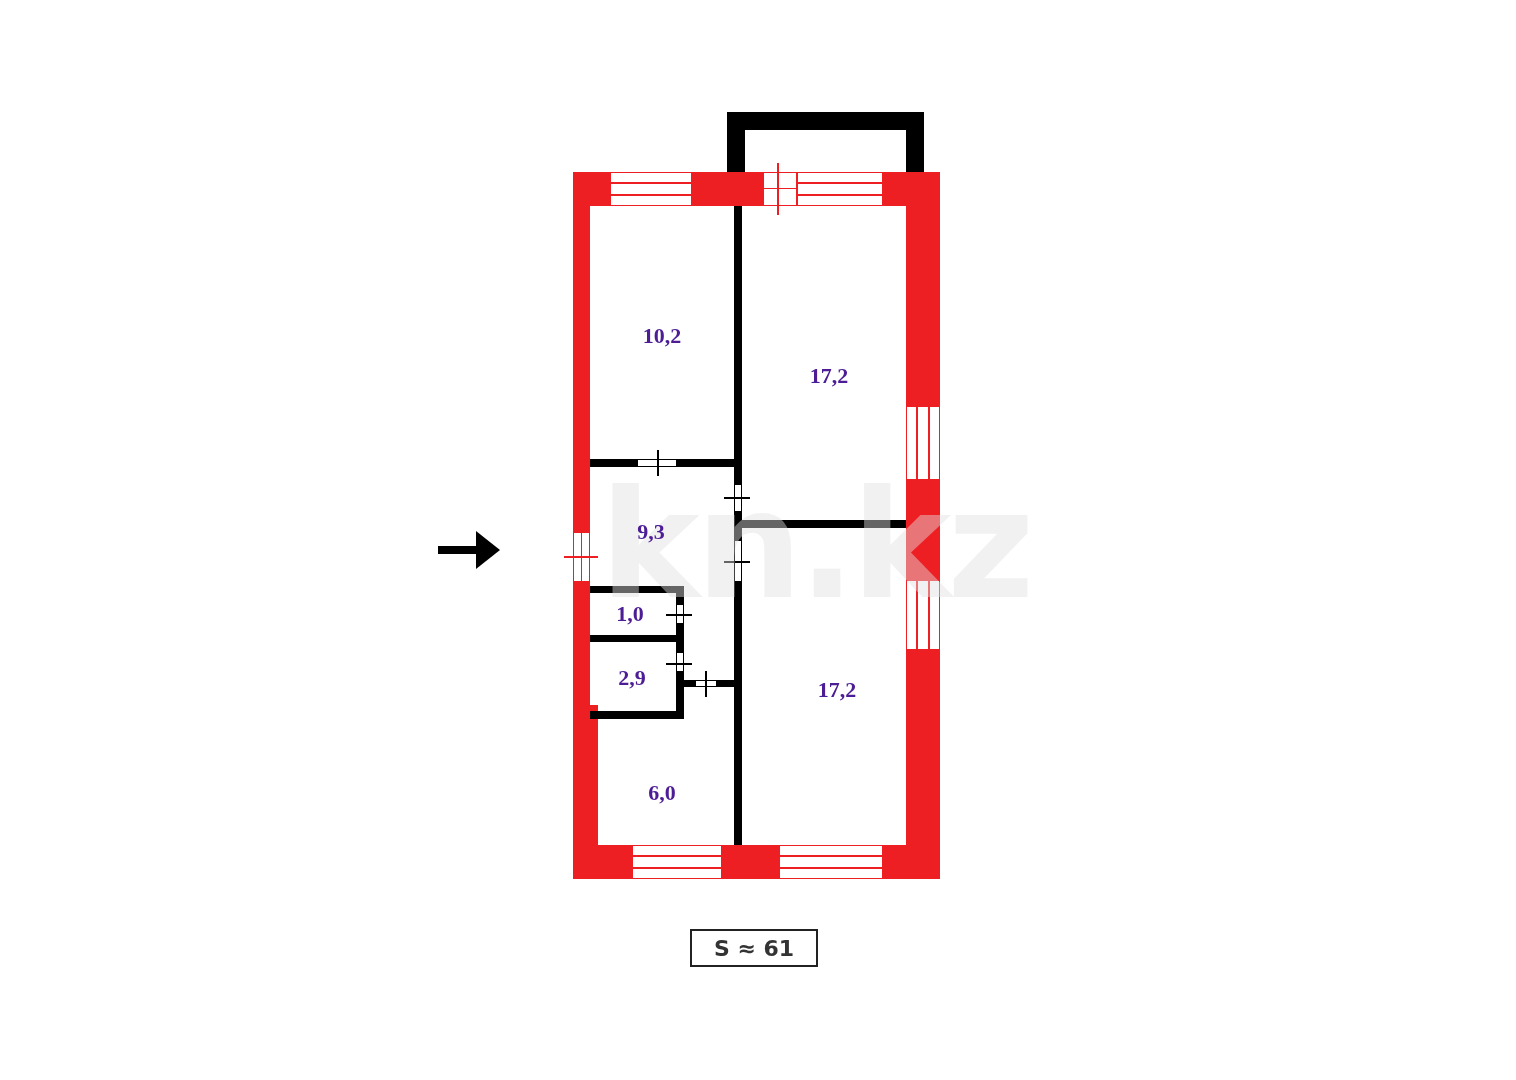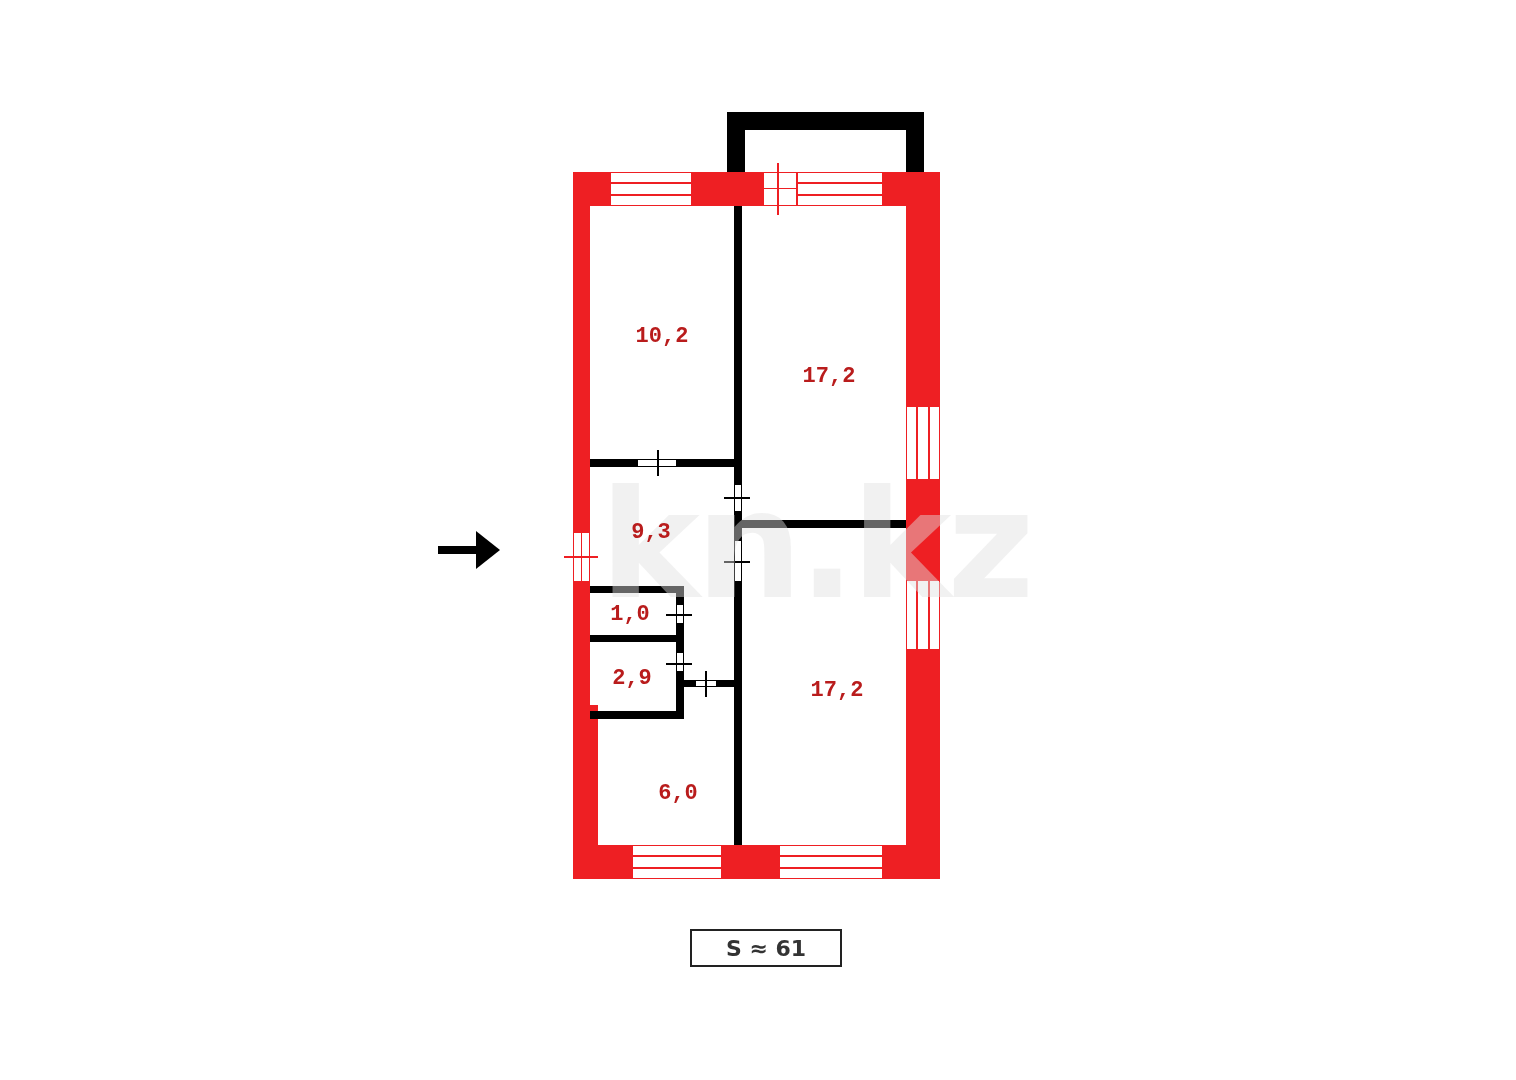--- a/index.html
+++ b/index.html
@@ -11,25 +11,25 @@
   .win { background: #ffffff; box-sizing: border-box; border: 1px solid #ee1f23; }
   .win-h { display: flex; flex-direction: column; justify-content: space-evenly; }
   .win-h > i { display:block; height: 2px; background:#ee1f23; margin: 0; }
   .win-v { display: flex; flex-direction: row; justify-content: space-evenly; }
   .win-v > i { display:block; width: 2px; background:#ee1f23; }
   .door { background: #ffffff; box-sizing: border-box; border: 1px solid #000; }
   .tick-h { position:absolute; height:2px; background:#000; }
   .tick-v { position:absolute; width:2px; background:#000; }
   .tick-r-h { position:absolute; height:2px; background:#ee1f23; }
   .tick-r-v { position:absolute; width:2px; background:#ee1f23; }
-  .label { position: absolute; font-family: Liberation Mono, monospace; font-weight: bold;
-           font-size: 22px; color: #b91c1c; transform: translate(-50%, -50%); white-space: nowrap; }
+  .label { position: absolute; font-family: Liberation Serif, serif; font-weight: bold;
+           font-size: 22px; color: #4c1d95; transform: translate(-50%, -50%); white-space: nowrap; }
   .watermark { position:absolute; left: 600px; top: 458px; font-size: 150px; font-weight: bold;
                color: rgba(225,225,225,0.45); font-family: "DejaVu Sans", sans-serif; letter-spacing: -4px; }
-  .area-box { position:absolute; left: 690px; top: 929px; width: 152px; height: 38px; box-sizing: border-box;
+  .area-box { position:absolute; left: 690px; top: 929px; width: 128px; height: 38px; box-sizing: border-box;
               border: 2px solid #222; display:flex; align-items:center; justify-content:center;
               font-weight: bold; font-size: 22px; color:#333; font-family: "DejaVu Sans", sans-serif; }
   .arrow { position:absolute; left: 438px; top: 531px; width: 62px; height: 38px; }
 </style>
 </head>
 <body>
 
 <div>
 
   <div class="abs blk" style="left:727px;top:112px;width:197px;height:18px;"></div>
@@ -103,21 +103,21 @@
   <div class="abs door" style="left:695px;top:680px;width:22px;height:7px;"></div>
   <div class="tick-v" style="left:705px;top:671px;height:26px;"></div>
 
   <div class="watermark">kn.kz</div>
 
   <div class="label" style="left:662px;top:336px;">10,2</div>
   <div class="label" style="left:829px;top:376px;">17,2</div>
   <div class="label" style="left:651px;top:532px;">9,3</div>
   <div class="label" style="left:630px;top:614px;">1,0</div>
   <div class="label" style="left:632px;top:678px;">2,9</div>
-  <div class="label" style="left:678px;top:793px;">6,0</div>
+  <div class="label" style="left:662px;top:793px;">6,0</div>
   <div class="label" style="left:837px;top:690px;">17,2</div>
 </div>
 
 <svg class="arrow" viewBox="0 0 62 38">
   <rect x="0" y="15" width="40" height="8" fill="#000"></rect>
   <polygon points="38,0 62,19 38,38" fill="#000"></polygon>
 </svg>
 
 <div class="area-box">S ≈ 61</div>
 

